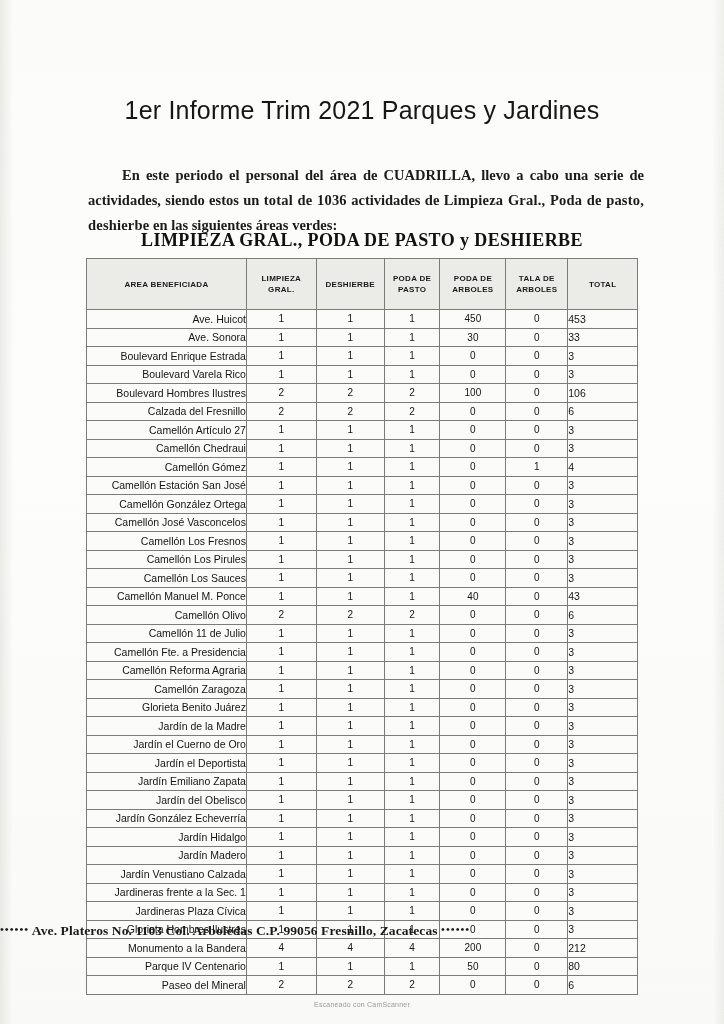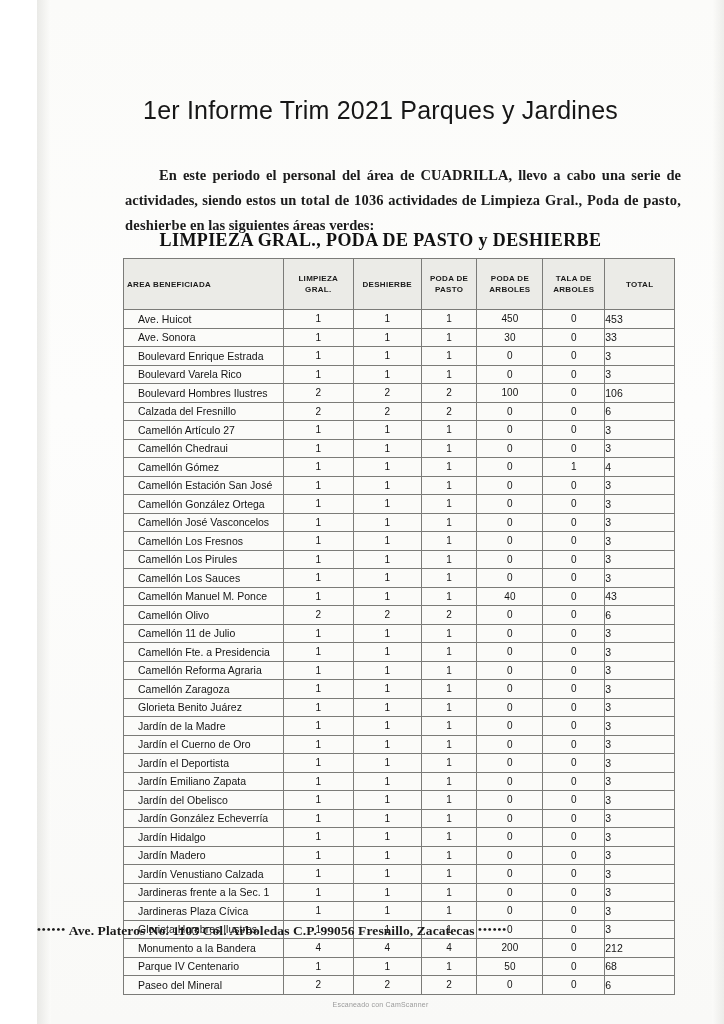--- a/index.html
+++ b/index.html
@@ -13,21 +13,20 @@
     position: relative;
     font-family: "Liberation Sans", sans-serif;
     color: #1a1a1a;
     overflow: hidden;
   }
   .page {
     position: absolute;
     inset: 0;
     background: #fdfdfb;
     background-image: linear-gradient(180deg, #fbfbf9 0%, #fdfdfc 40%, #f9f9f7 100%);
-    margin-left: 37px;
   }
   .scan-edge-left {
     position: absolute;
     left: 0; top: 0; bottom: 0; width: 14px;
     background: linear-gradient(90deg, #d8d8d4 0%, #fdfdfb 100%);
     opacity: .5;
   }
   .scan-edge-right {
     position: absolute;
     right: 0; top: 0; bottom: 0; width: 12px;
@@ -93,31 +92,31 @@
     font-weight: 700;
     letter-spacing: .3px;
     color: #1a1a1a;
     height: 46px;
     line-height: 11px;
     text-align: center;
     vertical-align: middle;
     padding: 2px 3px;
   }
   table.report thead th.area-head {
-    text-align: left;
+    text-align: center;
     font-size: 8px;
   }
   table.report tbody td {
     height: 17.5px;
     font-size: 10.5px;
     color: #141414;
     vertical-align: middle;
   }
   table.report tbody td.area {
-    text-align: left;
+    text-align: right;
     padding-left: 14px;
     white-space: nowrap;
     overflow: hidden;
   }
   table.report tbody td.num {
     text-align: center;
     font-size: 10px;
   }
   table.report tbody td.total {
     text-align: left;
@@ -512,21 +511,21 @@
           <td class="num">0</td>
           <td class="total">212</td>
         </tr>
         <tr>
           <td class="area">Parque IV Centenario</td>
           <td class="num">1</td>
           <td class="num">1</td>
           <td class="num">1</td>
           <td class="num">50</td>
           <td class="num">0</td>
-          <td class="total">68</td>
+          <td class="total">80</td>
         </tr>
         <tr>
           <td class="area">Paseo del Mineral</td>
           <td class="num">2</td>
           <td class="num">2</td>
           <td class="num">2</td>
           <td class="num">0</td>
           <td class="num">0</td>
           <td class="total">6</td>
         </tr>

